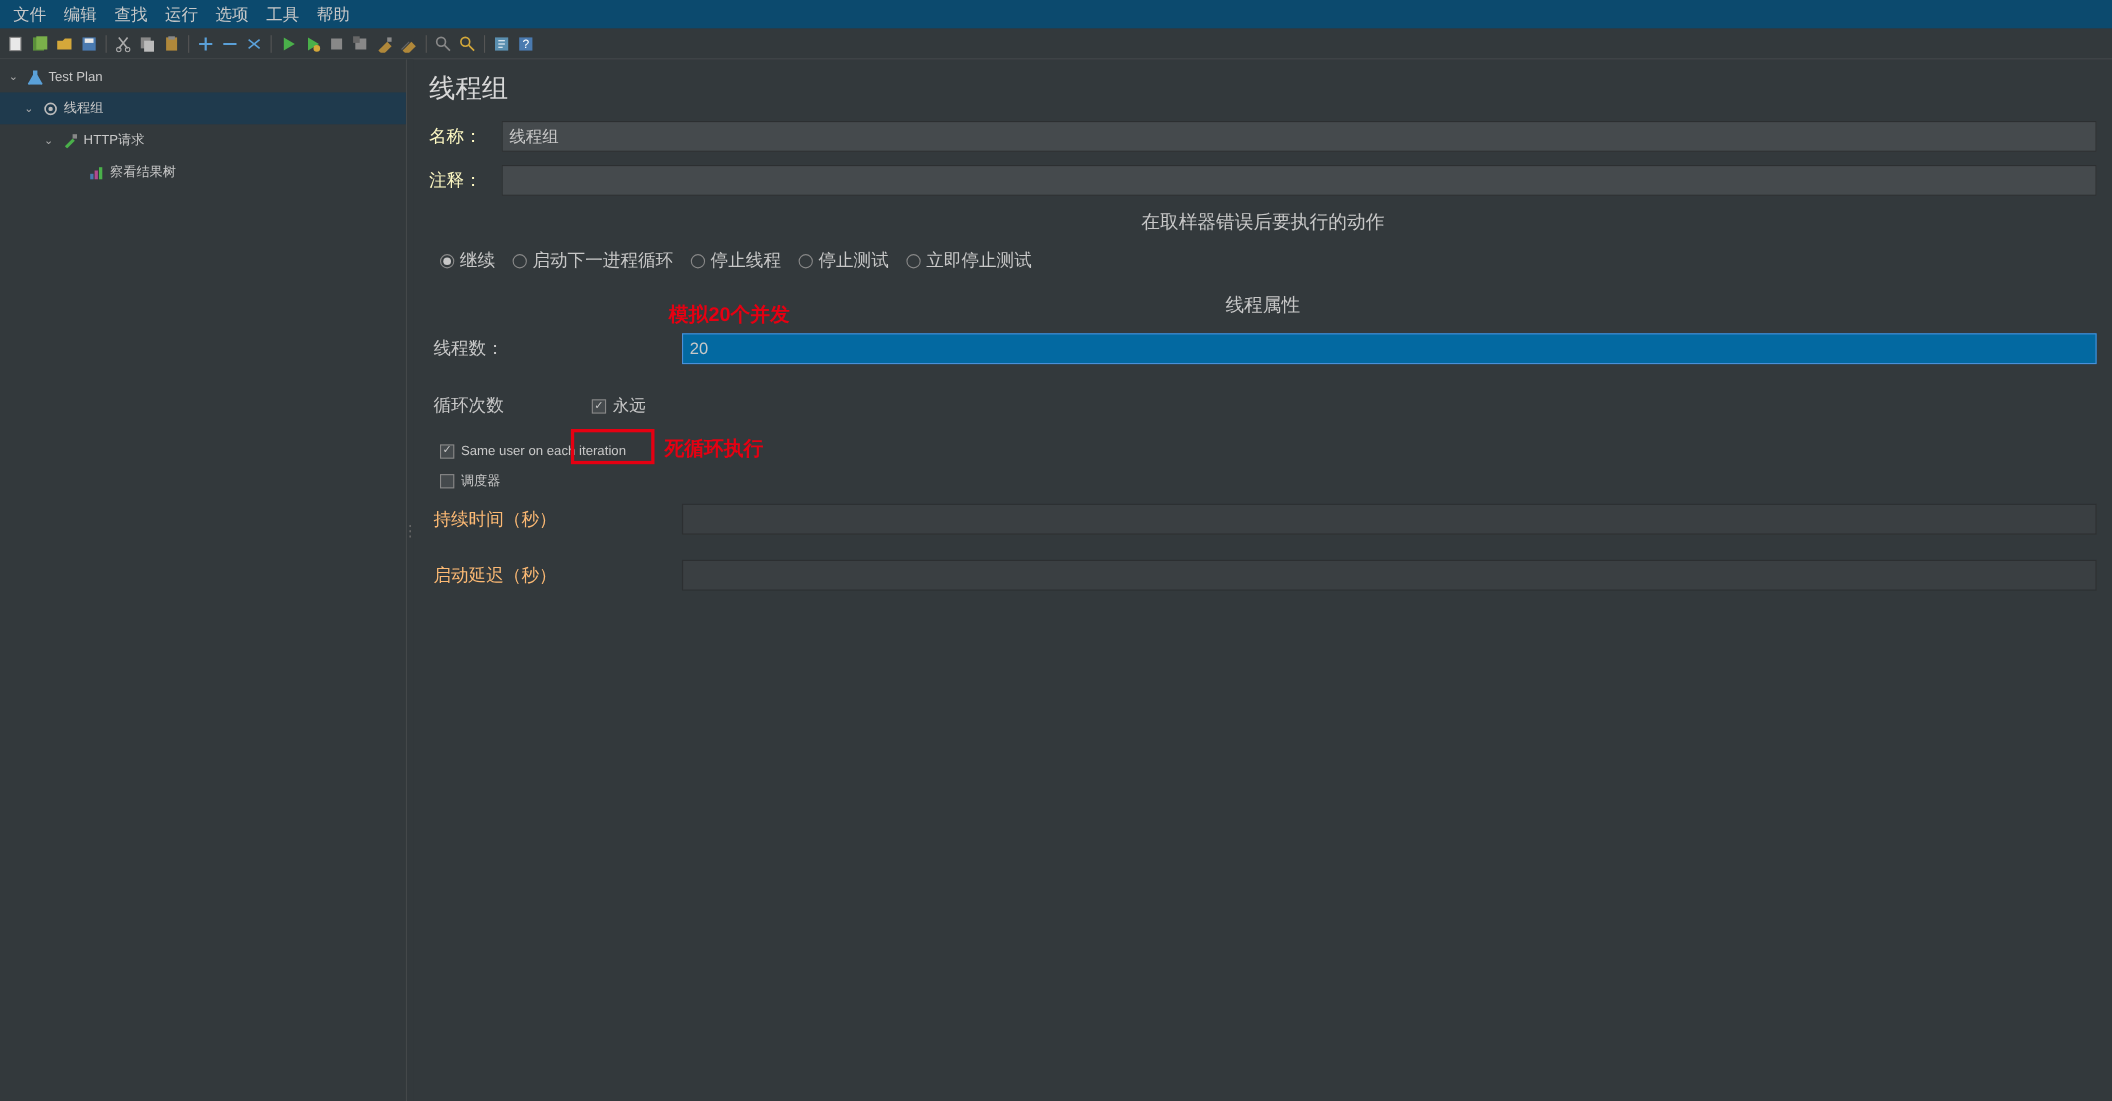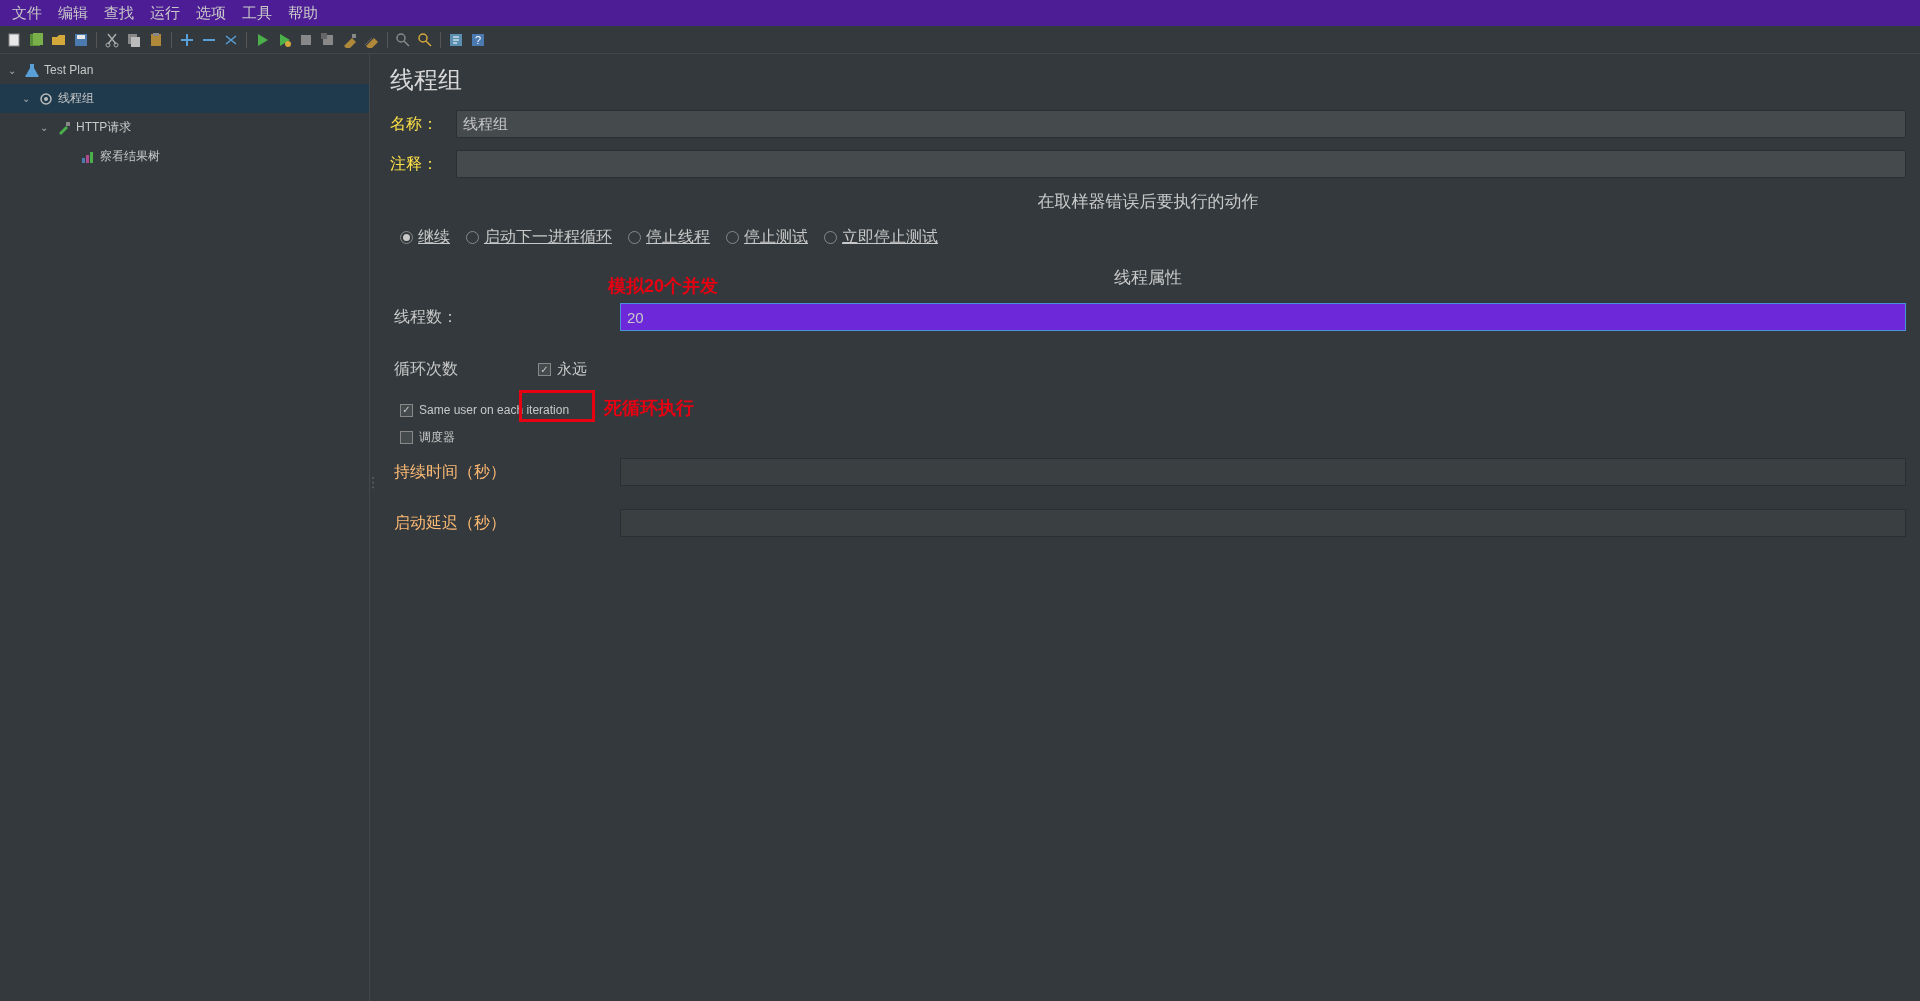--- a/index.html
+++ b/index.html
@@ -11,21 +11,21 @@
   overflow: hidden;
   width: 1920px;
   height: 1001px;
 }
 
 
 .menubar {
   display: flex;
   gap: 4px;
   padding: 2px 6px;
-  background: #4c1d95;
+  background: #0c4a6e;
   height: 26px;
   align-items: center;
 }
 .menubar span {
   padding: 2px 6px;
   cursor: default;
 }
 
 
 .toolbar {
@@ -122,21 +122,21 @@
   margin-bottom: 14px;
 }
 .form-row {
   display: flex;
   align-items: center;
   margin-bottom: 12px;
   gap: 8px;
 }
 .form-label {
   font-size: 16px;
-  color: #fde047;
+  color: #fef9c3;
   min-width: 58px;
 }
 .form-input {
   flex: 1;
   background: #454a4d;
   border: 1px solid #2c2f31;
   color: #c8c8c8;
   height: 28px;
   padding: 0 6px;
   font-size: 15px;
@@ -153,21 +153,20 @@
   display: flex;
   gap: 16px;
   margin-bottom: 18px;
   padding-left: 10px;
 }
 .radio-item {
   display: flex;
   align-items: center;
   gap: 5px;
   font-size: 16px;
-  text-decoration: underline;
 }
 .radio {
   width: 13px;
   height: 13px;
   border: 1px solid #888;
   border-radius: 50%;
   display: flex;
   align-items: center;
   justify-content: center;
 }
@@ -188,21 +187,21 @@
 .prop-label {
   width: 210px;
   font-size: 16px;
   padding-left: 4px;
 }
 .prop-label.disabled {
   color: #fdba74;
 }
 .prop-input {
   flex: 1;
-  background: #6d28d9;
+  background: #0369a1;
   border: 1px solid #2c2f31;
   color: #c8c8c8;
   height: 28px;
   padding: 0 6px;
   font-size: 15px;
 }
 .prop-input.focused {
   border: 1px solid #4a90d9;
 }
 .prop-input.disabled {

